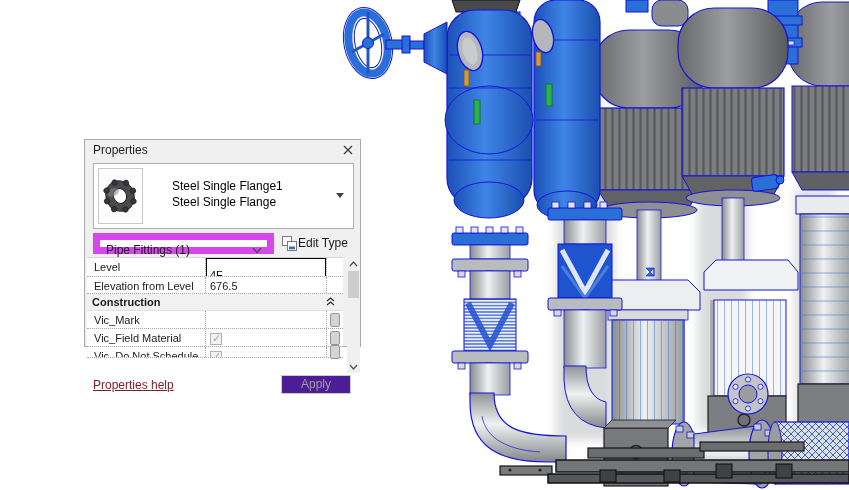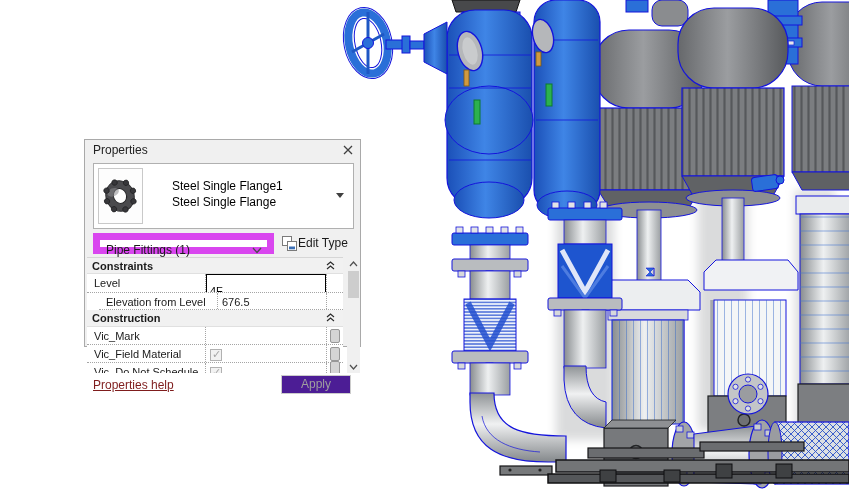--- a/index.html
+++ b/index.html
@@ -48,21 +48,21 @@
        padding:2px 0 0 5px;box-sizing:border-box;border-bottom:1px solid #e0e0e0;}
   .cat .collapse{position:absolute;right:8px;top:3px;}
   .cat-constraints{height:16px;}
   .cat-construction{height:17px;}
   .row{display:flex;box-sizing:border-box;border-bottom:1px dotted #a5a5a5;background:#fff;font-size:11px;}
   .row .lbl{width:119px;box-sizing:border-box;padding:3px 2px 0 7px;border-right:1px dotted #a5a5a5;
             white-space:nowrap;overflow:hidden;}
   .row .val{flex:1;position:relative;box-sizing:border-box;padding:3px 0 0 4px;white-space:nowrap;overflow:hidden;}
   .row .mini{width:17px;box-sizing:border-box;border-left:1px dotted #a5a5a5;display:flex;align-items:center;justify-content:center;}
   .row-level{height:19px;}
-  .row-elev{height:17px;margin-left:12px;}
+  .row-elev{height:17px;}
   .row-mark,.row-fieldmat{height:18px;}
   .row-schedule{height:11px;}
   .level-input{
     position:absolute;left:0;top:0;width:100%;height:18px;box-sizing:border-box;
     border:1px solid #000;font-family:"Liberation Sans",sans-serif;font-size:11px;padding:16px 3px;outline:none;background:#fff;
   }
   .mini-btn{width:10px;height:14px;background:#d4d4d4;border:1px solid #979797;border-radius:2px;box-sizing:border-box;}
   .cb{width:12px;height:12px;box-sizing:border-box;border:1px solid #b1b1b1;background:#f2f2f2;
       position:relative;display:inline-block;margin-top:1px;}
   .cb span{position:absolute;left:1px;top:-2px;font-size:11px;color:#a6a6a6;}
@@ -400,27 +400,20 @@
   <div class="edit-type">
     <svg width="17" height="17" viewBox="0 0 17 17">
       <rect x="1.5" y="1.5" width="9" height="9" fill="#ffffff" stroke="#7a7a7a"></rect>
       <rect x="6.5" y="6.5" width="9" height="9" fill="#ffffff" stroke="#7a7a7a"></rect>
       <rect x="8" y="11.5" width="6" height="2.8" fill="#3b6fb5"></rect>
     </svg>
     <span class="edit-type-label">Edit Type</span>
   </div>
 
   <div class="grid">
-    <div class="cat cat-constraints">
-      <span>Constraints</span>
-      <svg class="collapse" width="9" height="9" viewBox="0 0 9 9">
-        <polyline points="1,4 4.5,1 8,4" fill="none" stroke="#2b2b2b" stroke-width="1.2"></polyline>
-        <polyline points="1,8 4.5,5 8,8" fill="none" stroke="#2b2b2b" stroke-width="1.2"></polyline>
-      </svg>
-    </div>
     <div class="row row-level">
       <div class="lbl">Level</div>
       <div class="val">
         <input class="level-input" value="4F" style="">
       </div>
       <div class="mini"></div>
     </div>
     <div class="row row-elev">
       <div class="lbl">Elevation from Level</div>
       <div class="val">676.5</div>

